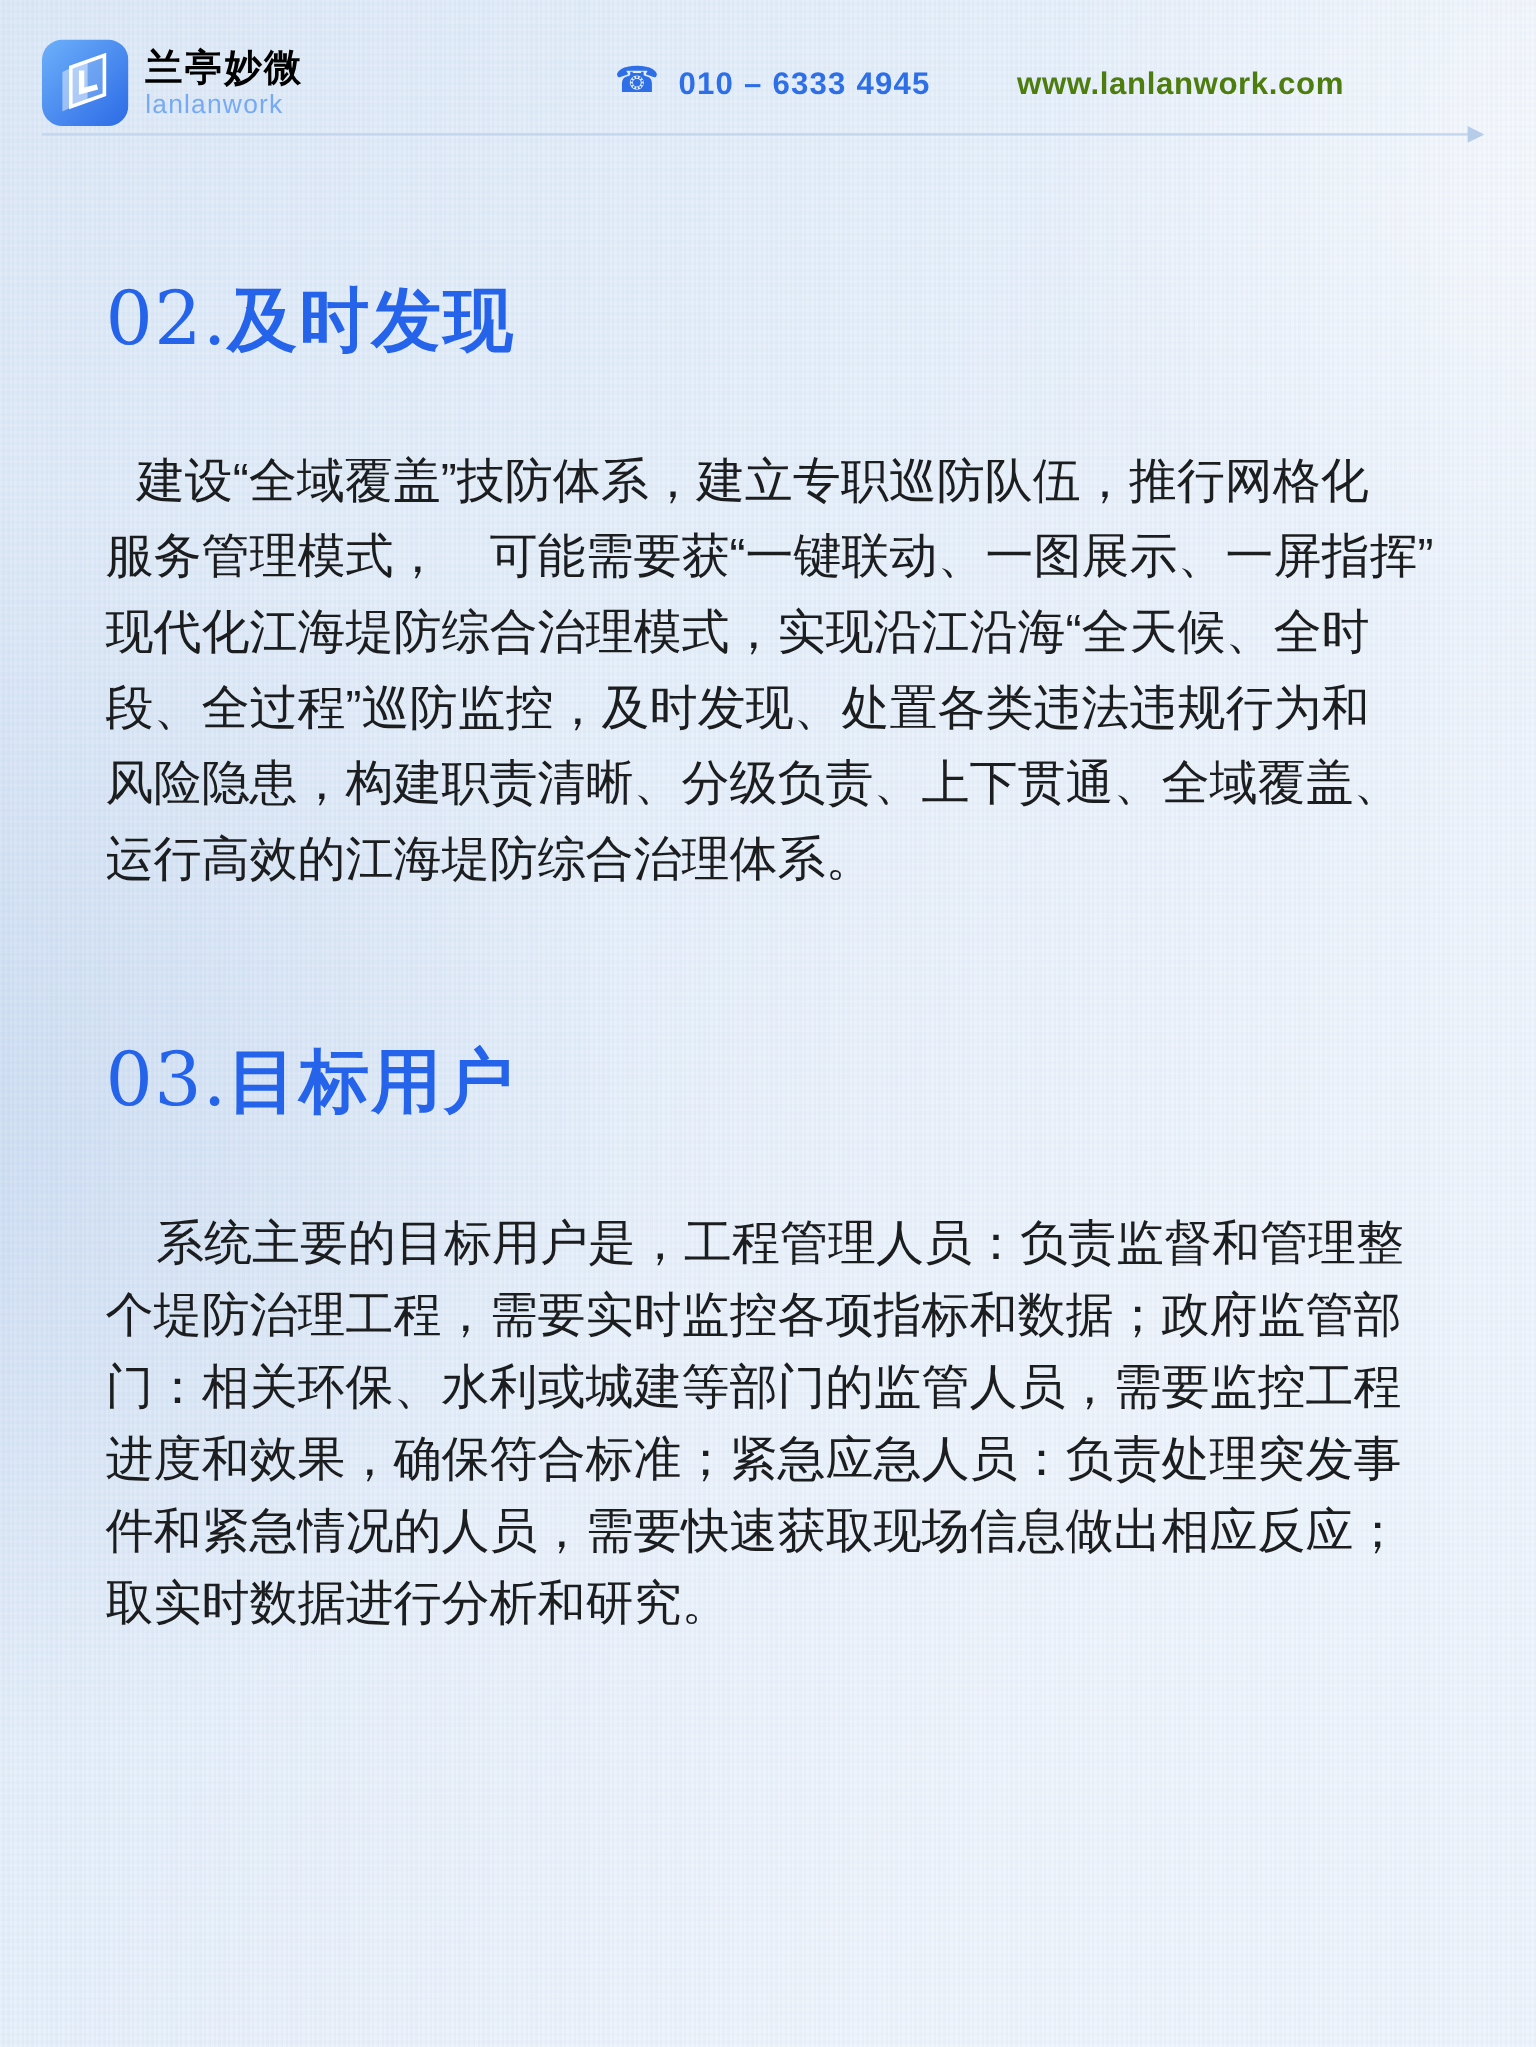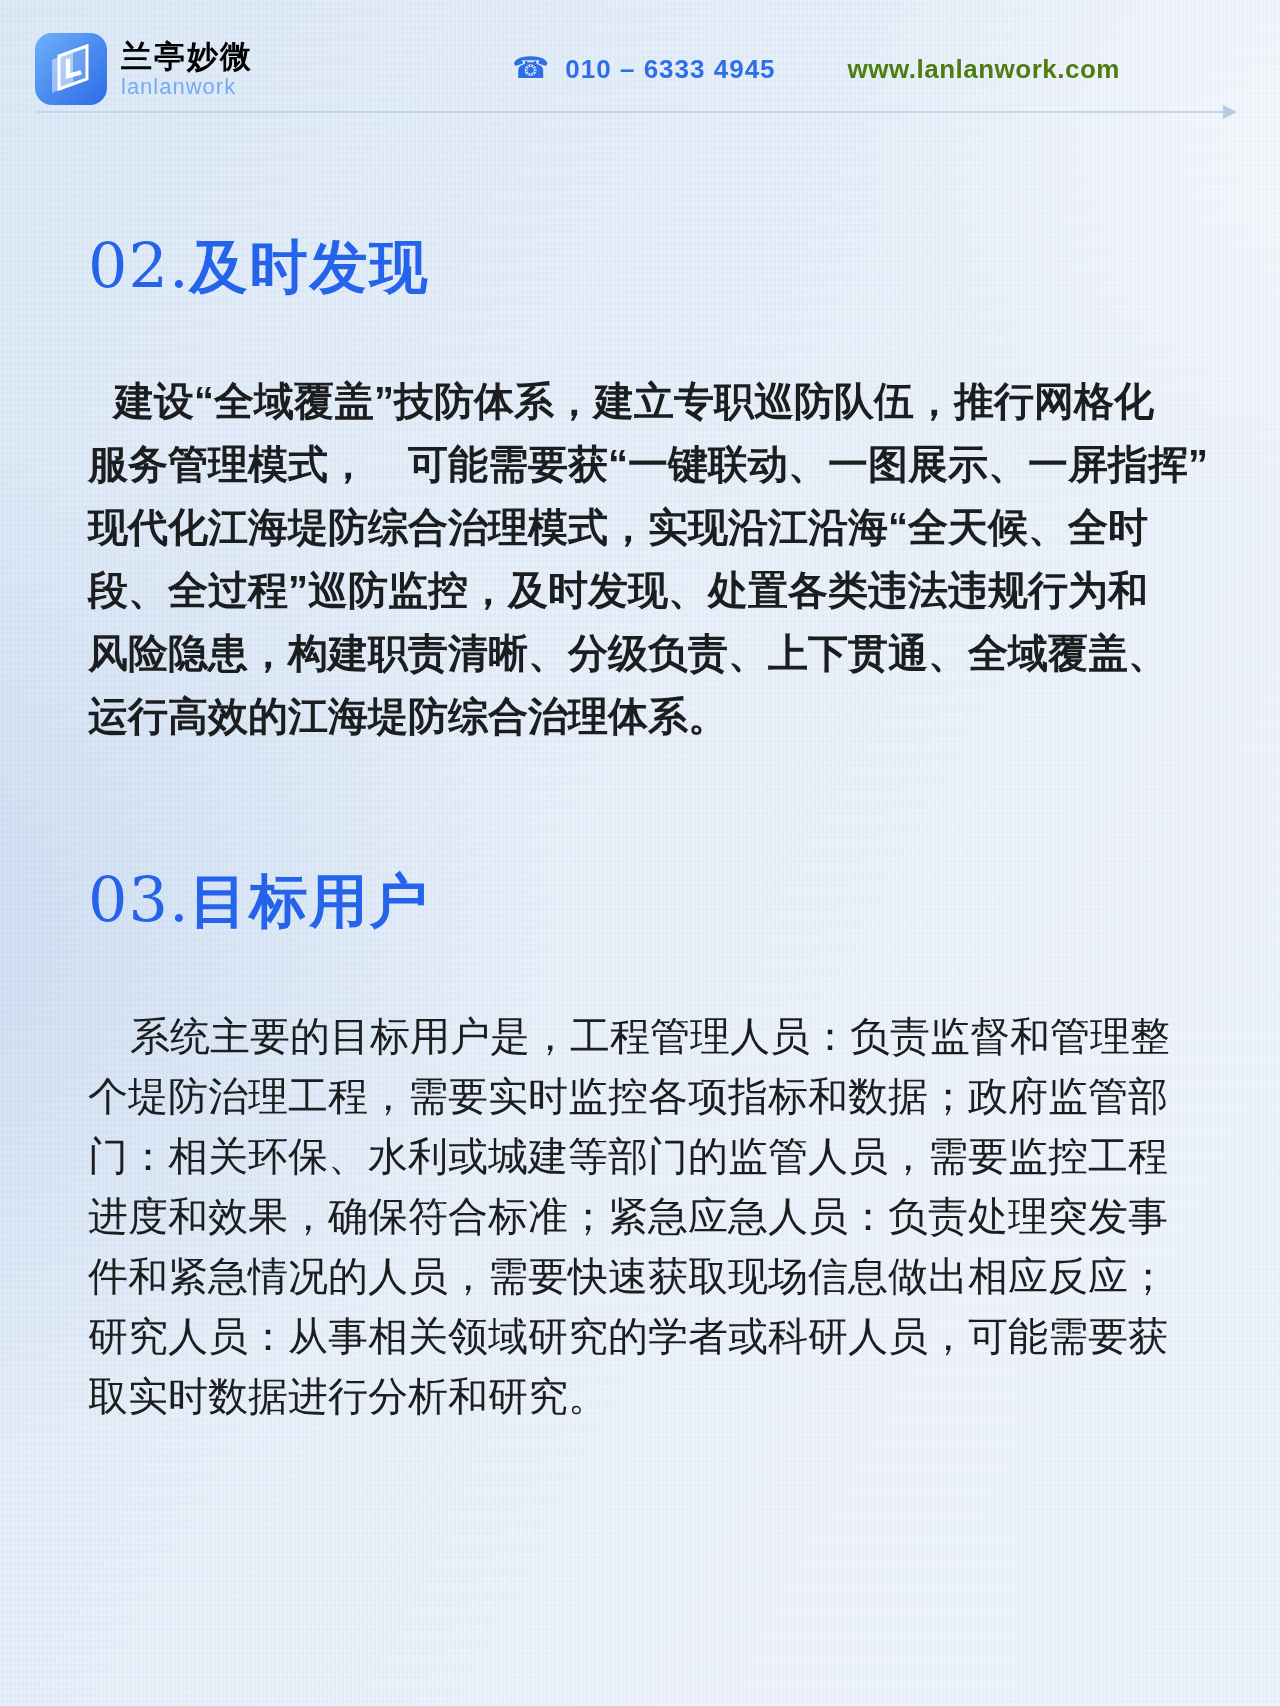--- a/index.html
+++ b/index.html
@@ -74,21 +74,21 @@
   .title-02{ margin-top:120px; }
   .title-03{ margin-top:118px; }
 
   .para{ color:#1c1d1f; }
   .para .line{
     font-size:40px;
     text-align:justify;
     text-align-last:justify;
     white-space:nowrap;
   }
-  .para-02{ margin-top:70px;font-weight:bold; }
+  .para-02{ margin-top:70px; }
   .para-02 .line{ line-height:63px; }
   .para-03{ margin-top:72px; }
   .para-03 .line{ line-height:60px; }
   .para .line.first-sm{ text-indent:0.65em; }
   .para .line.first{ text-indent:1.05em; }
   .para .line.last{ text-align-last:left; }
 </style>
 </head>
 <body>
 
@@ -148,18 +148,17 @@
       <span class="num">03.</span>
       <span class="ttl">目标用户</span>
     </h2>
 
     <div class="para para-03">
       <div class="line first">系统主要的目标用户是，工程管理人员：负责监督和管理整</div>
       <div class="line">个堤防治理工程，需要实时监控各项指标和数据；政府监管部</div>
       <div class="line">门：相关环保、水利或城建等部门的监管人员，需要监控工程</div>
       <div class="line">进度和效果，确保符合标准；紧急应急人员：负责处理突发事</div>
       <div class="line">件和紧急情况的人员，需要快速获取现场信息做出相应反应；</div>
-      <div class="line">研究人员：从事相关领域研究的学者或科研人员，可能需要获</div>
       <div class="line last">取实时数据进行分析和研究。</div>
     </div>
 
   </div>
 </div>
 
 </body></html>

